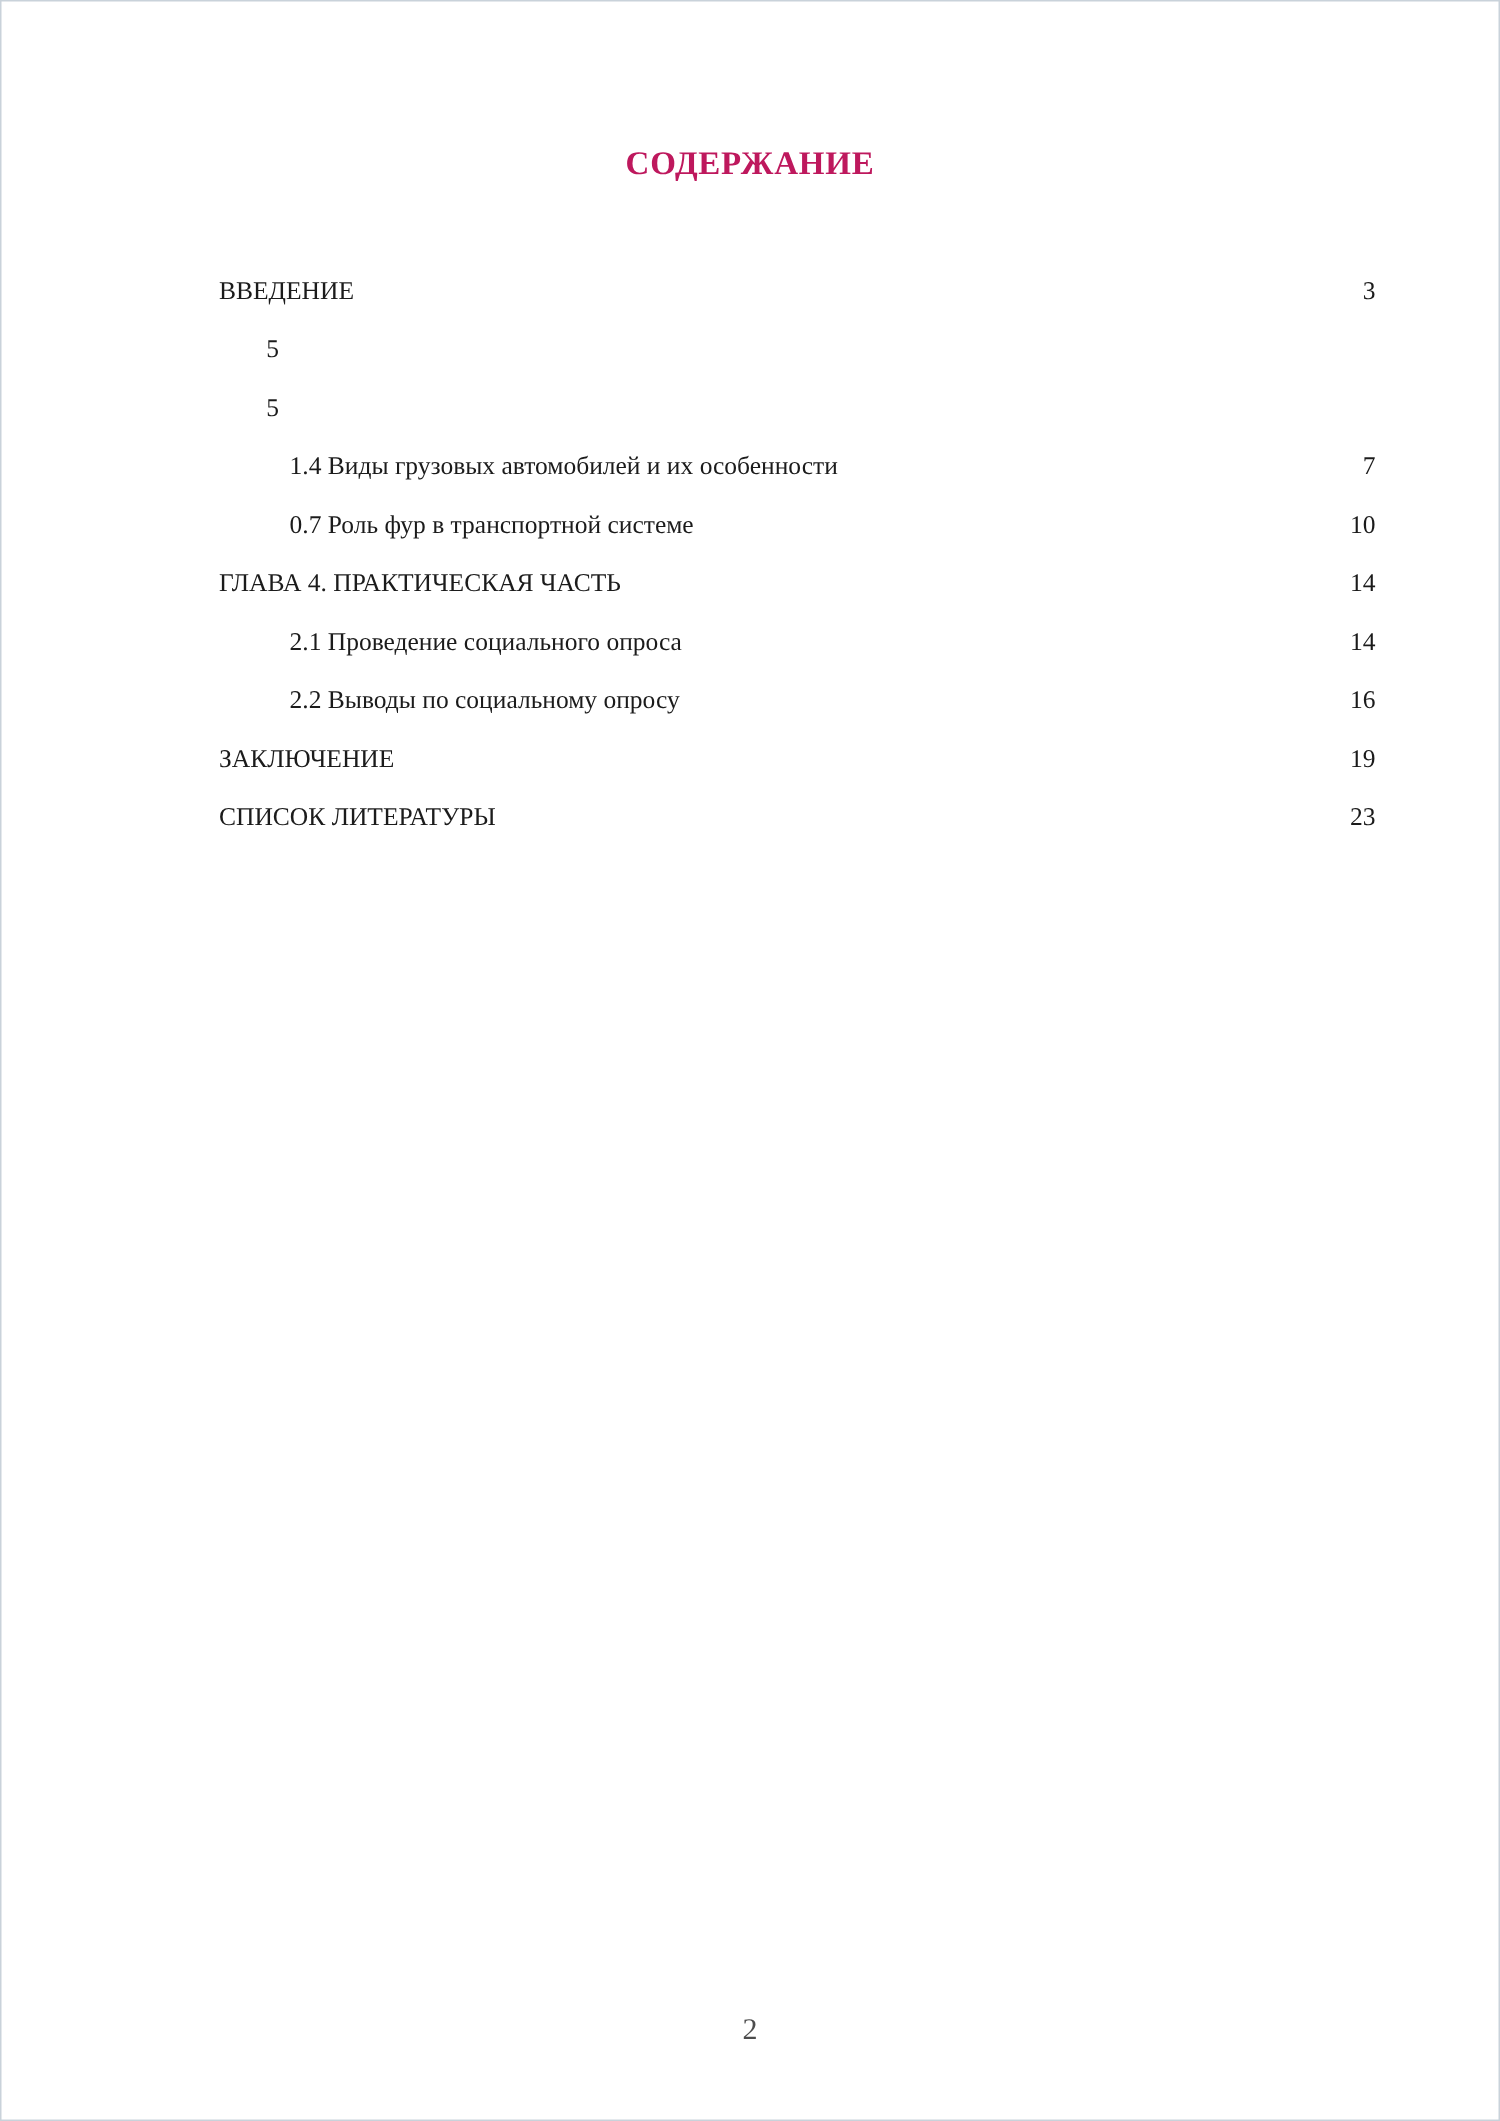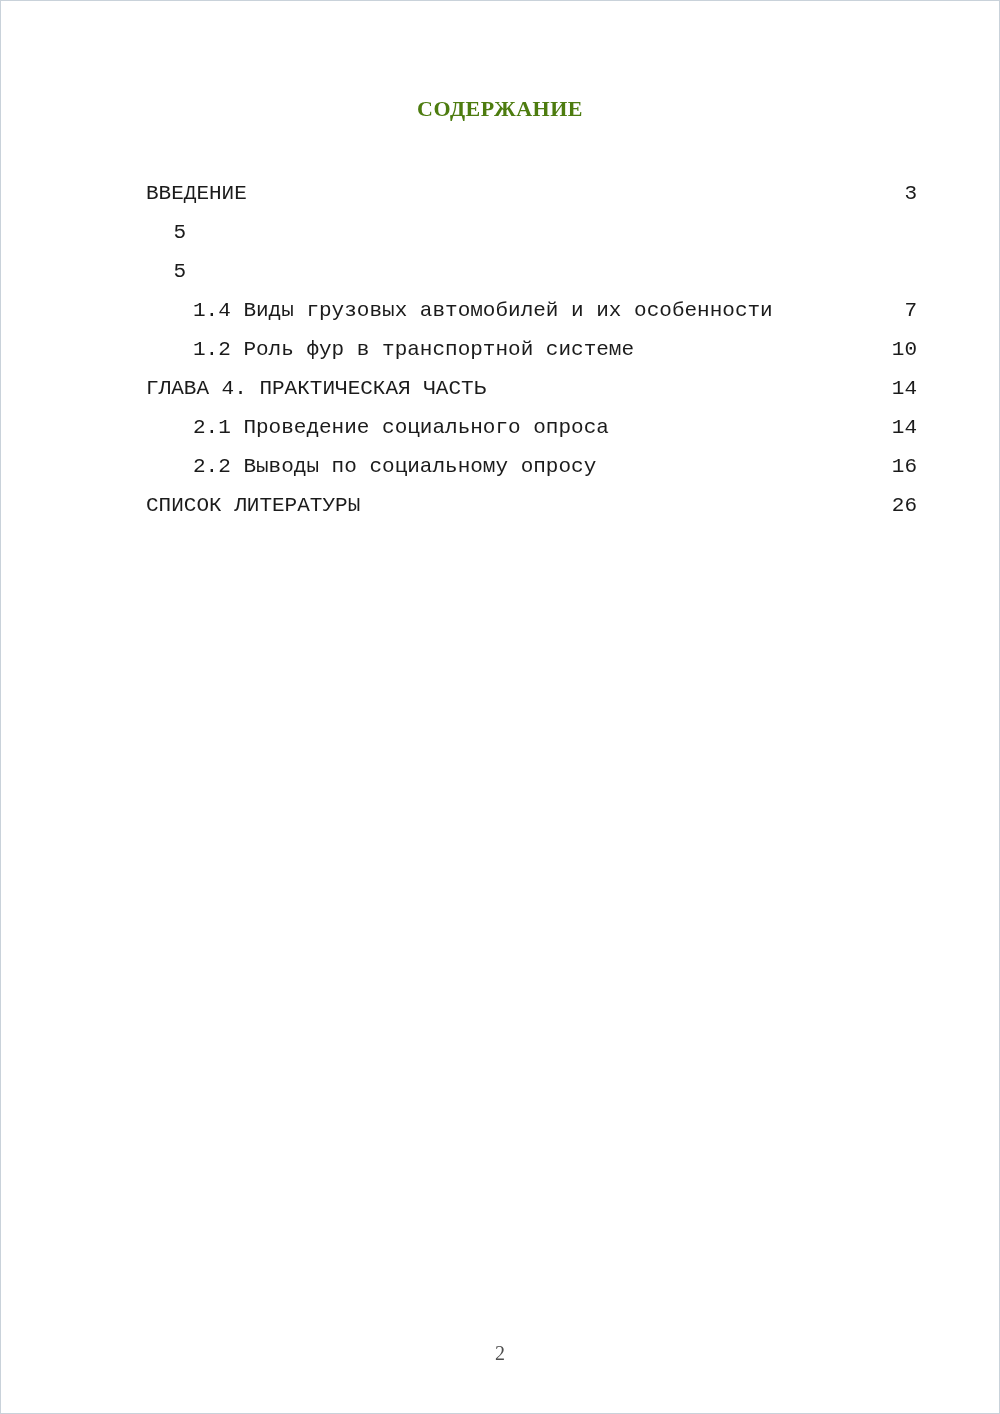--- a/index.html
+++ b/index.html
@@ -18,37 +18,36 @@
     color: #1b1b1b;
     overflow: hidden;
   }
 
   .title {
     margin-top: 95px;
     text-align: center;
     font-size: 22px;
     font-weight: bold;
     letter-spacing: 0.5px;
-    color: #4d7c0f;
+    color: #be185d;
   }
 
   .toc {
     margin-top: 52px;
     margin-left: 145px;
     margin-right: 82px;
   }
 
   .toc-row {
     display: flex;
     justify-content: space-between;
     align-items: flex-start;
     height: 39px;
-    font-size: 21px;
+    font-size: 17px;
     line-height: 39px;
-    font-family: Liberation Mono, monospace;
   }
 
   .toc-row.indent .toc-label {
     padding-left: 47px;
   }
 
   .toc-label {
     white-space: nowrap;
   }
 
@@ -82,35 +81,39 @@
         <span class="toc-page">5</span>
       </div>
       <div class="toc-row indent">
         <span class="toc-page">5</span>
       </div>
       <div class="toc-row indent">
         <span class="toc-label">1.4 Виды грузовых автомобилей и их особенности</span>
         <span class="toc-page">7</span>
       </div>
       <div class="toc-row indent">
-        <span class="toc-label">1.2 Роль фур в транспортной системе</span>
+        <span class="toc-label">0.7 Роль фур в транспортной системе</span>
         <span class="toc-page">10</span>
       </div>
       <div class="toc-row">
         <span class="toc-label">ГЛАВА 4. ПРАКТИЧЕСКАЯ ЧАСТЬ</span>
         <span class="toc-page">14</span>
       </div>
       <div class="toc-row indent">
         <span class="toc-label">2.1 Проведение социального опроса</span>
         <span class="toc-page">14</span>
       </div>
       <div class="toc-row indent">
         <span class="toc-label">2.2 Выводы по социальному опросу</span>
         <span class="toc-page">16</span>
       </div>
       <div class="toc-row">
+        <span class="toc-label">ЗАКЛЮЧЕНИЕ</span>
+        <span class="toc-page">19</span>
+      </div>
+      <div class="toc-row">
         <span class="toc-label">СПИСОК ЛИТЕРАТУРЫ</span>
-        <span class="toc-page">26</span>
+        <span class="toc-page">23</span>
       </div>
     </div>
 
   <div class="footer">2</div>
 </div>
 
 </body></html>

